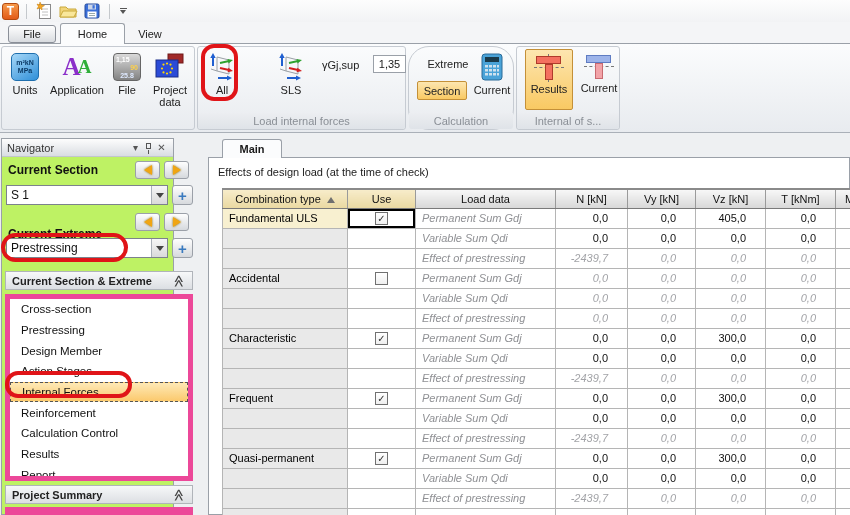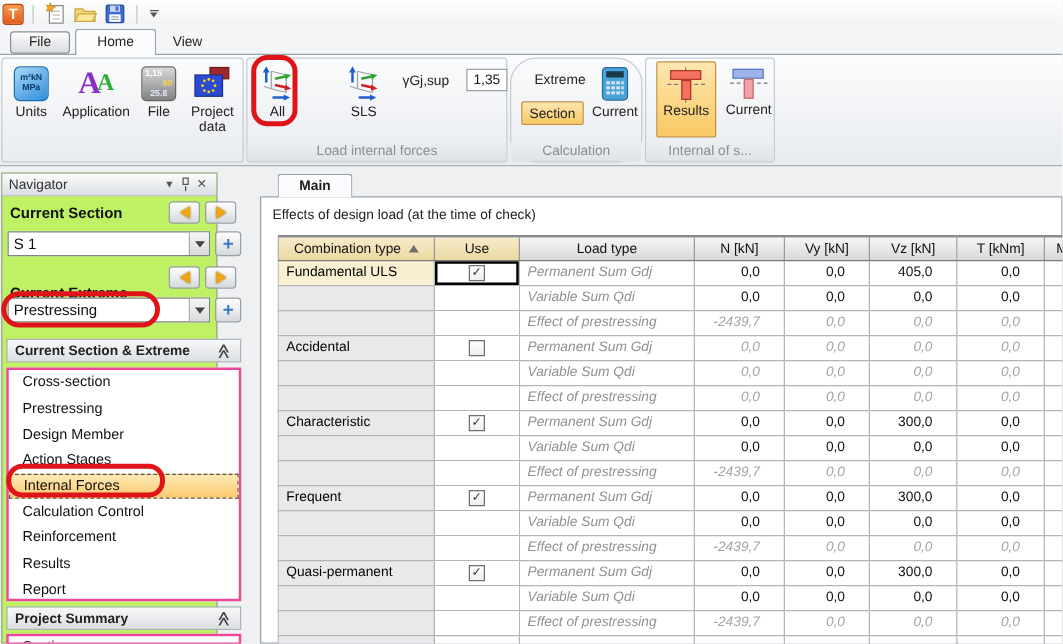--- a/index.html
+++ b/index.html
@@ -83,21 +83,21 @@
   .combo .carr { width:16px; height:100%; border-left:1px solid #aab0b8; background:linear-gradient(#f6f6f6,#dadada);
                  display:flex; align-items:center; justify-content:center; }
   .combo .carr .tri { width:0;height:0;border-left:4px solid transparent;border-right:4px solid transparent;border-top:5px solid #444; }
   .plusbtn { position:absolute; left:170px; width:21px; height:20px; border:1px solid #9ba0a8; border-radius:3px;
              background:linear-gradient(#fefefe,#d6d9dd); color:#3a7abf; font-weight:bold; font-size:15px;
              display:flex; align-items:center; justify-content:center; }
   .ghead { position:absolute; left:3px; width:188px; height:19px; border:1px solid #b0b4ba;
            background:linear-gradient(#f7f8f9,#dcdfe3); font-weight:bold; color:#222;
            display:flex; align-items:center; padding:0 6px; }
   .ghead .chev { margin-left:auto; transform:rotate(90deg); font-weight:bold; color:#444; font-size:12px; }
-  .navlist { position:absolute; left:3px; width:188px; background:#fff; border:2px solid #ec4899; overflow:hidden; }
+  .navlist { position:absolute; left:3px; width:188px; background:#fff; border:5px solid #ec4899; overflow:hidden; }
   .nav-item { height:20.7px; display:flex; align-items:center; padding-left:11px; font-size:11.5px; color:#111; }
   .nav-item.active { background:linear-gradient(#fee9b6,#fbc96d); border:1px dashed #555; }
 
   
   #maintab { position:absolute; left:222px; top:139px; width:60px; height:19px; background:#fbfcfd;
              border:1px solid #9aa0a8; border-bottom:none; border-radius:3px 3px 0 0; z-index:2;
              display:flex; align-items:center; justify-content:center; font-weight:bold; }
   #mainpanel { position:absolute; left:208px; top:157px; width:642px; height:358px; background:#fff;
                border:1px solid #9aa0a8; }
   #caption { position:absolute; left:218px; top:166px; color:#222; }
@@ -348,22 +348,22 @@
   <div class="ghead" style="top:132px;">
     <span>Current Section &amp; Extreme</span>
     <span class="chev">≪</span>
   </div>
   <div class="navlist" style="top:155px;height:187px;" id="navlist1">
       <div class="nav-item">Cross-section</div>
       <div class="nav-item">Prestressing</div>
       <div class="nav-item">Design Member</div>
       <div class="nav-item">Action Stages</div>
       <div class="nav-item active">Internal Forces</div>
+      <div class="nav-item">Reinforcement</div>
       <div class="nav-item">Calculation Control</div>
-      <div class="nav-item">Reinforcement</div>
       <div class="nav-item">Results</div>
       <div class="nav-item">Report</div>
     </div>
 
   <div class="ghead" style="top:346px;">
     <span>Project Summary</span>
     <span class="chev">≪</span>
   </div>
   <div class="navlist" style="top:368px;height:9px;">
     <div class="nav-item" style="align-items:flex-start;padding-top:3px;">Section</div>
@@ -382,21 +382,21 @@
         <col style="width: 72px;">
         <col style="width: 68px;">
         <col style="width: 70px;">
         <col style="width: 70px;">
         <col style="width: 15px;">
       </colgroup>
       <thead id="ifHead">
         <tr>
           <th class="cream">Combination type<span class="sortri"></span></th>
           <th class="cream">Use</th>
-          <th>Load type</th>
+          <th>Load data</th>
           <th>N [kN]</th>
           <th>Vy [kN]</th>
           <th>Vz [kN]</th>
           <th>T [kNm]</th>
           <th style="text-align: left; padding-left: 9px;">M</th>
         </tr>
       </thead>
       <tbody id="ifBody">
         <tr>
           <td class="name-cell sel">Fundamental ULS</td>

